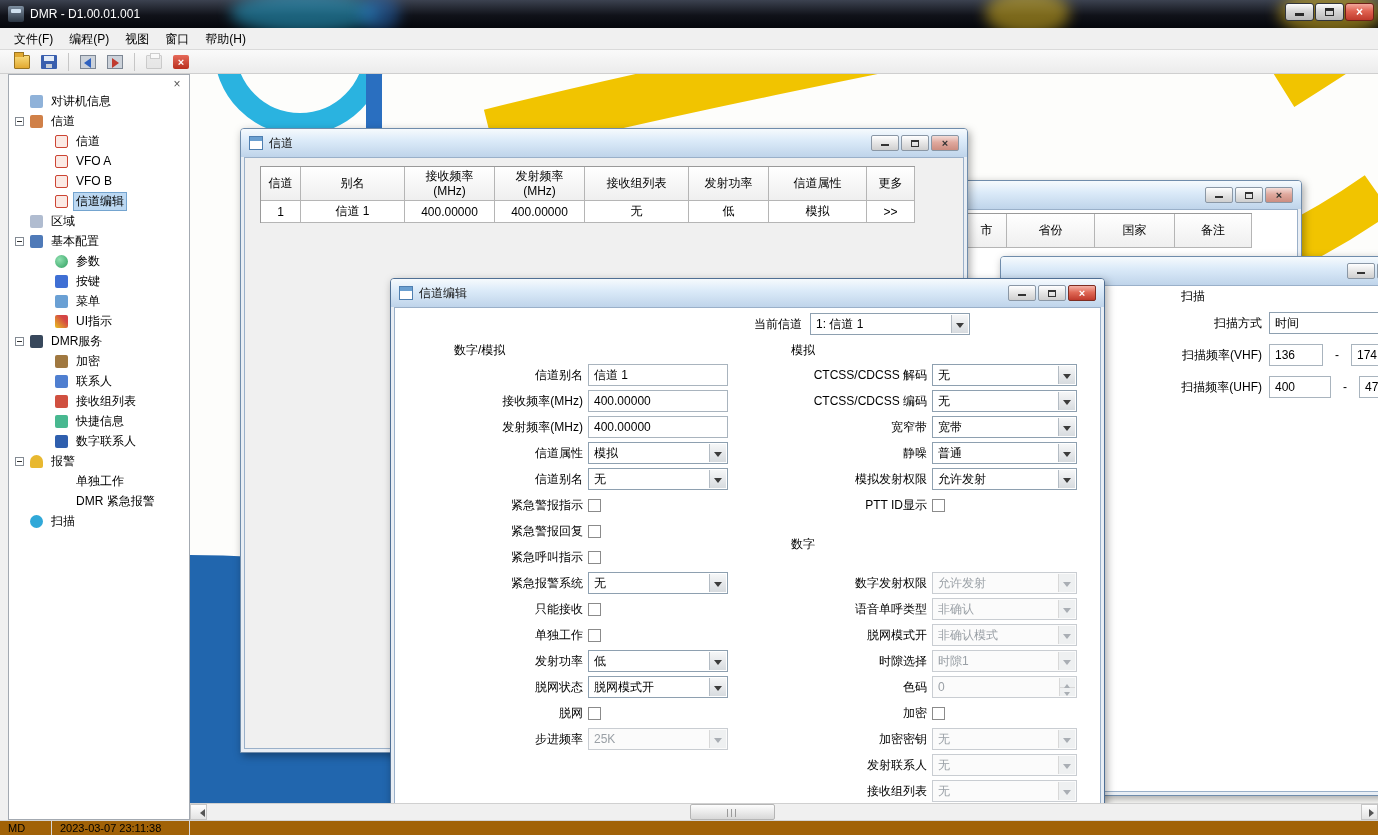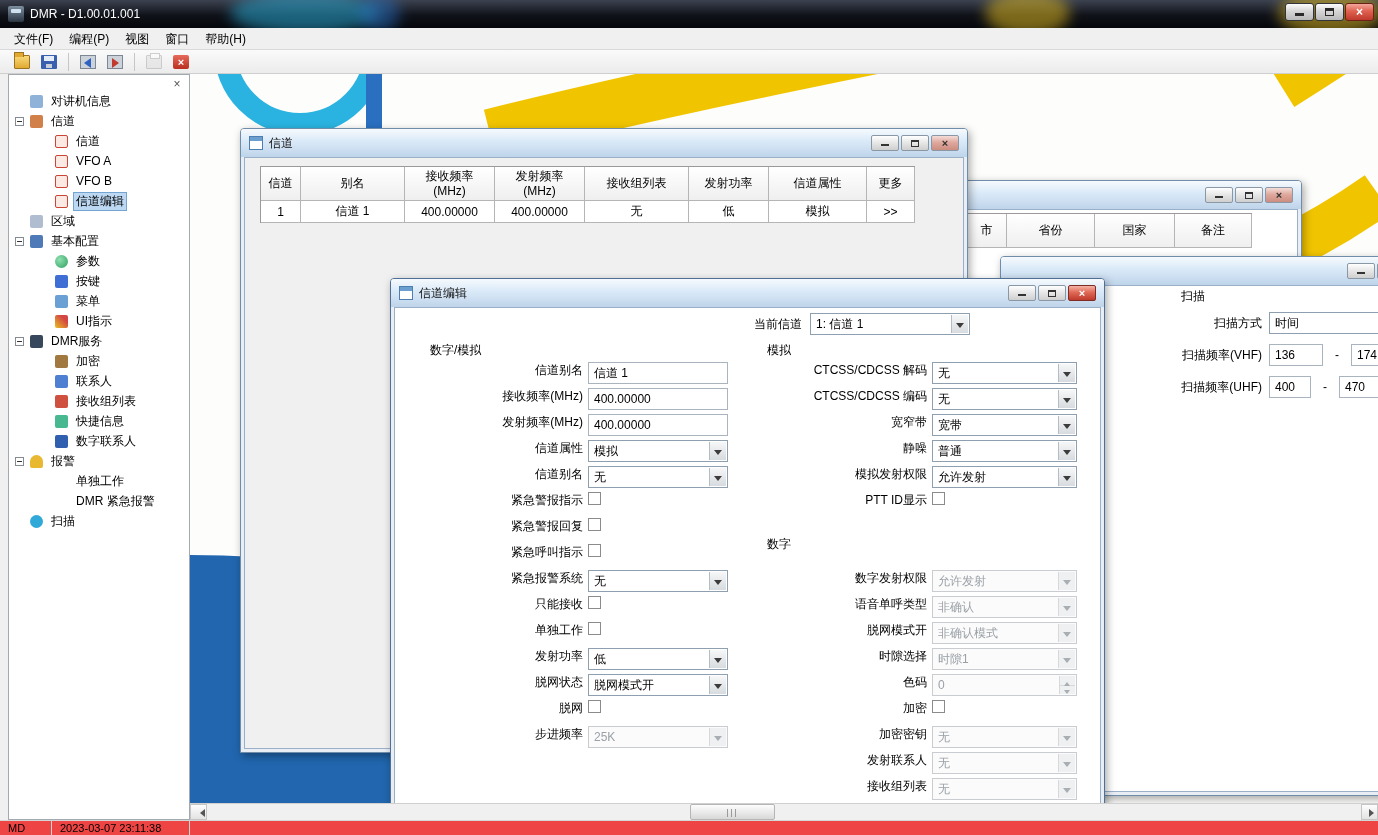--- a/index.html
+++ b/index.html
@@ -94,37 +94,37 @@
   .wbody.gray{background:#f0f0f0;}
 
   
   .grid{position:absolute;background:#fff;border-top:1px solid #9a9a9a;border-left:1px solid #9a9a9a;}
   .grid-row{display:flex;}
   .grid .th,.grid .td{border-right:1px solid #b5b5b5;border-bottom:1px solid #b5b5b5;display:flex;align-items:center;justify-content:center;text-align:center;flex:none;}
   .grid .th{background:linear-gradient(#ffffff,#efefef);height:34px;white-space:pre-line;line-height:1.25;}
   .grid .td{height:22px;background:#fff;}
 
   
-  .field-row{display:flex;align-items:flex-start;height:26px;gap:5px;}
+  .field-row{display:flex;align-items:center;height:26px;gap:5px;}
   .field-label{text-align:right;flex:none;white-space:nowrap;}
   .textbox{height:22px;border:1px solid #a9b4be;background:#fff;display:flex;align-items:center;padding:0 5px;flex:none;}
   .combo{height:22px;border:1px solid #8ea0b0;background:#fff;display:flex;align-items:center;position:relative;padding:0 20px 0 5px;flex:none;overflow:hidden;white-space:nowrap;}
   .combo-btn{position:absolute;right:1px;top:1px;bottom:1px;width:17px;background:linear-gradient(#f6f7f8,#d7dbdf);border-left:1px solid #b4bcc4;}
   .combo-btn::after{content:"";position:absolute;left:4px;top:8px;border:4px solid transparent;border-top:5px solid #3c3c3c;}
   .combo.disabled{border-color:#c9cdd2;color:#9aa0a6;background:#fbfbfb;}
   .combo.disabled .combo-btn{background:#eef0f1;border-left-color:#d8d8d8;}
   .combo.disabled .combo-btn::after{border-top-color:#a9aeb4;}
   .checkbox{width:13px;height:13px;border:1px solid #8b8b8b;background:#fff;flex:none;}
   .spinbox{height:22px;border:1px solid #c9cdd2;background:#fbfbfb;color:#9aa0a6;display:flex;align-items:center;position:relative;padding:0 20px 0 5px;flex:none;}
   .spin-btns{position:absolute;right:1px;top:1px;bottom:1px;width:16px;display:flex;flex-direction:column;}
   .spin-up,.spin-dn{flex:1;background:#eef0f1;border-left:1px solid #d8d8d8;position:relative;}
   .spin-up{border-bottom:1px solid #d8d8d8;}
   .spin-up::after{content:"";position:absolute;left:4px;top:3px;border:3px solid transparent;border-bottom:4px solid #a9aeb4;}
   .spin-dn::after{content:"";position:absolute;left:4px;top:4px;border:3px solid transparent;border-top:4px solid #a9aeb4;}
-  .sec-label{position:absolute;white-space:nowrap;}
+  .sec-label{position:absolute;white-space:nowrap;margin-left:24px;}
   .fieldcol{position:absolute;}
   .lf .field-label{width:188px;}
   .lf .textbox,.lf .combo{width:140px;}
   .af .field-label{width:182px;}
   .af .textbox,.af .combo,.af .spinbox{width:145px;}
   .cur-row{position:absolute;left:0;top:5px;display:flex;align-items:center;gap:8px;}
   .scan-row{position:absolute;left:0;display:flex;align-items:center;gap:7px;height:22px;}
   .dash{margin:0 5px;}
   .group-label{position:absolute;white-space:nowrap;}
 
@@ -132,21 +132,21 @@
   .hscroll{position:absolute;left:0;right:0;bottom:0;height:17px;background:#f0f0f0;border-top:1px solid #d0d0d0;z-index:100;}
   .hs-arrow{position:absolute;top:0;width:17px;height:16px;background:linear-gradient(#fdfdfd,#e3e3e3);border:1px solid #c5c5c5;}
   .hs-arrow.left{left:0;}
   .hs-arrow.right{right:0;}
   .hs-arrow.left::after{content:"";position:absolute;left:5px;top:4px;border:4px solid transparent;border-right:5px solid #555;}
   .hs-arrow.right::after{content:"";position:absolute;left:7px;top:4px;border:4px solid transparent;border-left:5px solid #555;}
   .hs-thumb{position:absolute;left:500px;top:0;width:85px;height:16px;background:linear-gradient(#fdfdfd,#d8d8d8);border:1px solid #b5b5b5;border-radius:2px;}
   .hs-thumb::after{content:"";position:absolute;left:36px;top:4px;width:1px;height:8px;background:#9a9a9a;box-shadow:4px 0 0 #9a9a9a,8px 0 0 #9a9a9a;}
 
   
-  .statusbar{position:absolute;left:0;bottom:0;width:100%;height:15px;background:#ef4444;border-top:1px solid #d5d5d5;display:flex;align-items:center;font-size:11px;}
+  .statusbar{position:absolute;left:0;bottom:0;width:100%;height:15px;background:#a16207;border-top:1px solid #d5d5d5;display:flex;align-items:center;font-size:11px;}
   .sb-cell{display:inline-block;height:15px;line-height:14px;padding-left:8px;border-right:1px solid #d5d5d5;flex:none;}
 </style>
 </head>
 <body>
 
 <div class="app">
 
   <div class="titlebar">
     <div class="blob" style="left:230px;top:-8px;width:150px;height:42px;background:#2ab3e0"></div>
     <div class="blob" style="left:360px;top:-6px;width:40px;height:38px;background:#2a6fc0"></div>
@@ -394,21 +394,21 @@
           </div>
         </div>
         <div class="scan-row" style="top:58px">
           <span class="field-label" style="width:257px">扫描频率(VHF)</span>
           <div class="textbox" style="width:54px">136</div>
           <span class="dash">-</span>
           <div class="textbox" style="width:54px">174</div>
         </div>
         <div class="scan-row" style="top:90px">
           <span class="field-label" style="width:257px">扫描频率(UHF)</span>
-          <div class="textbox" style="width:42px">400</div>
+          <div class="textbox" style="width:62px">400</div>
           <span class="dash">-</span>
           <div class="textbox" style="width:54px">470</div>
         </div>
       </div>
     </div>
 
     <div class="window active" style="left:200px;top:204px;width:715px;height:540px;z-index:40">
       <div class="wtitle">
         <span class="wicon"></span>
         <span class="wt-text">信道编辑</span>

